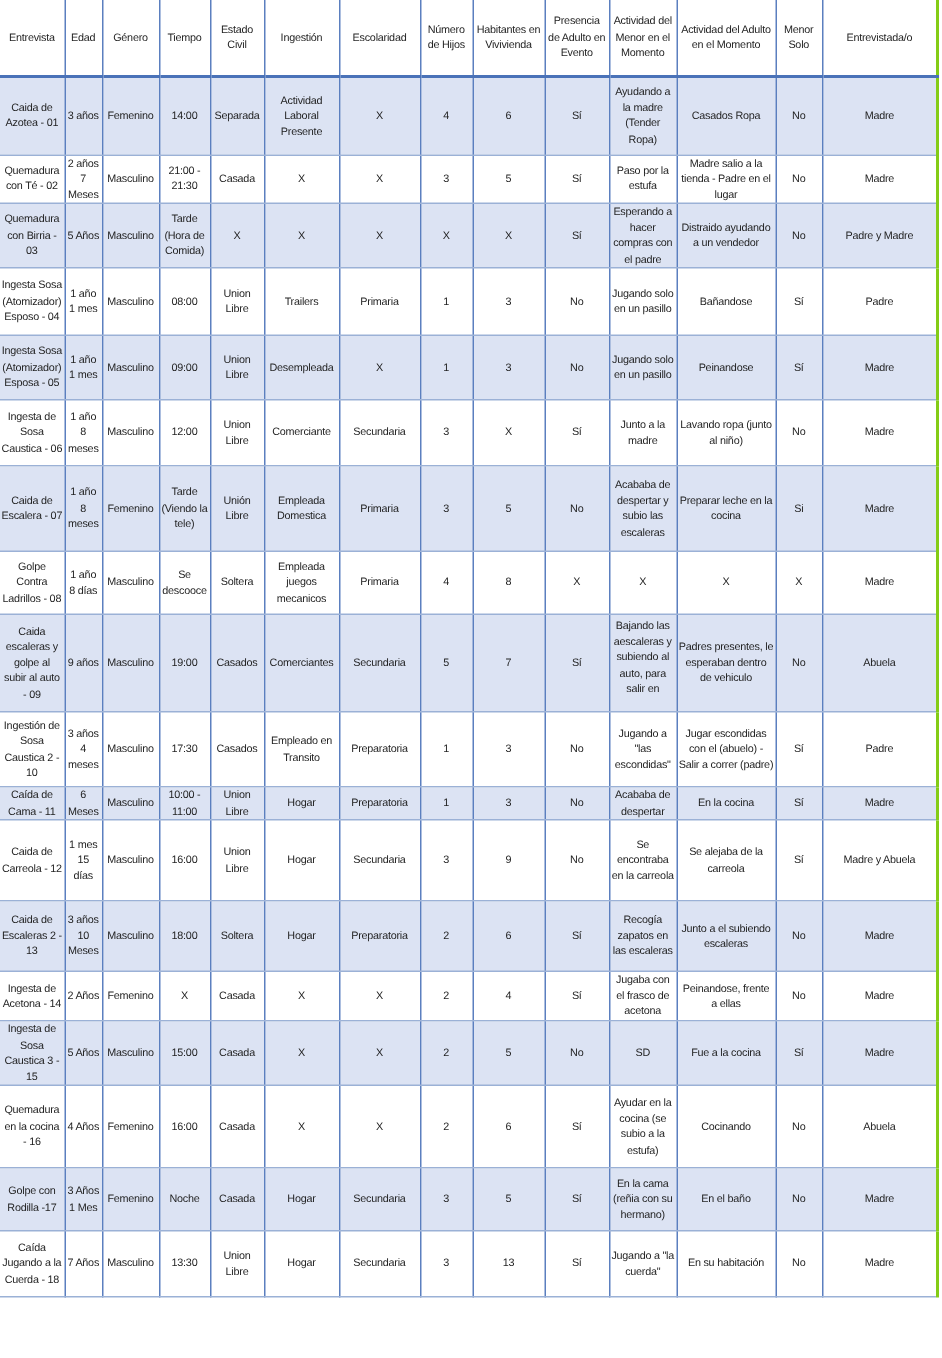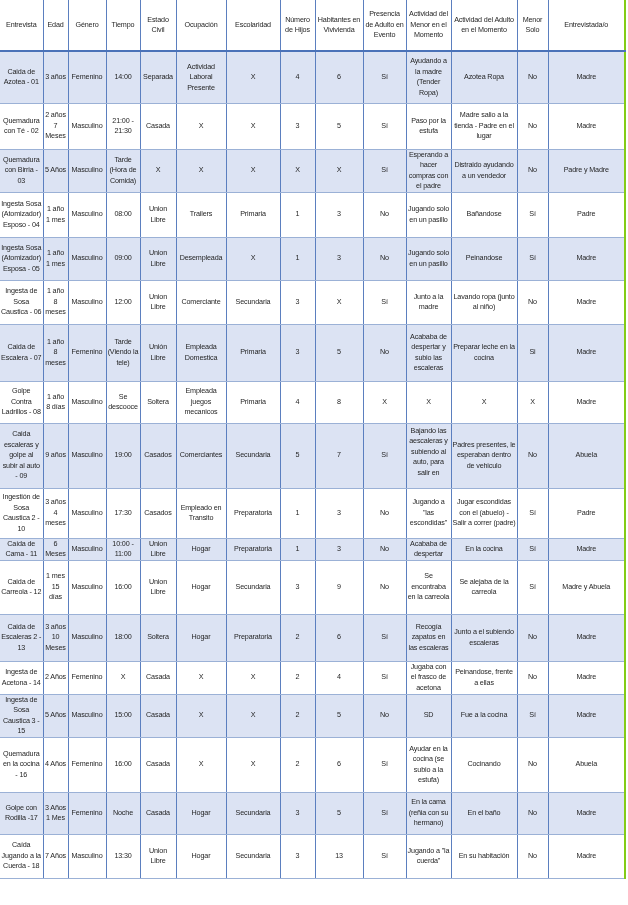--- a/index.html
+++ b/index.html
@@ -58,21 +58,21 @@
       <col style="width:31px">
       <col style="width:77px">
   </colgroup>
   <thead>
     <tr>
       <th>Entrevista</th>
       <th>Edad</th>
       <th>Género</th>
       <th>Tiempo</th>
       <th>Estado Civil</th>
-      <th>Ocupación</th>
+      <th>Ingestión</th>
       <th>Escolaridad</th>
       <th>Número de Hijos</th>
       <th>Habitantes en Vivivienda</th>
       <th>Presencia de Adulto en Evento</th>
       <th>Actividad del Menor en el Momento</th>
       <th>Actividad del Adulto en el Momento</th>
       <th>Menor Solo</th>
       <th>Entrevistada/o</th>
     </tr>
   </thead>
@@ -82,25 +82,25 @@
         <td>3 años</td>
         <td>Femenino</td>
         <td>14:00</td>
         <td>Separada</td>
         <td>Actividad Laboral Presente</td>
         <td>X</td>
         <td>4</td>
         <td>6</td>
         <td>Sí</td>
         <td>Ayudando a la madre (Tender Ropa)</td>
-        <td>Azotea Ropa</td>
-        <td>No</td>
-        <td>Madre</td>
-    </tr>
-    <tr class="plain" style="height:46px">
+        <td>Casados Ropa</td>
+        <td>No</td>
+        <td>Madre</td>
+    </tr>
+    <tr class="plain" style="height:32px">
       <td>Quemadura con Té - 02</td>
         <td>2 años 7 Meses</td>
         <td>Masculino</td>
         <td>21:00 - 21:30</td>
         <td>Casada</td>
         <td>X</td>
         <td>X</td>
         <td>3</td>
         <td>5</td>
         <td>Sí</td>

